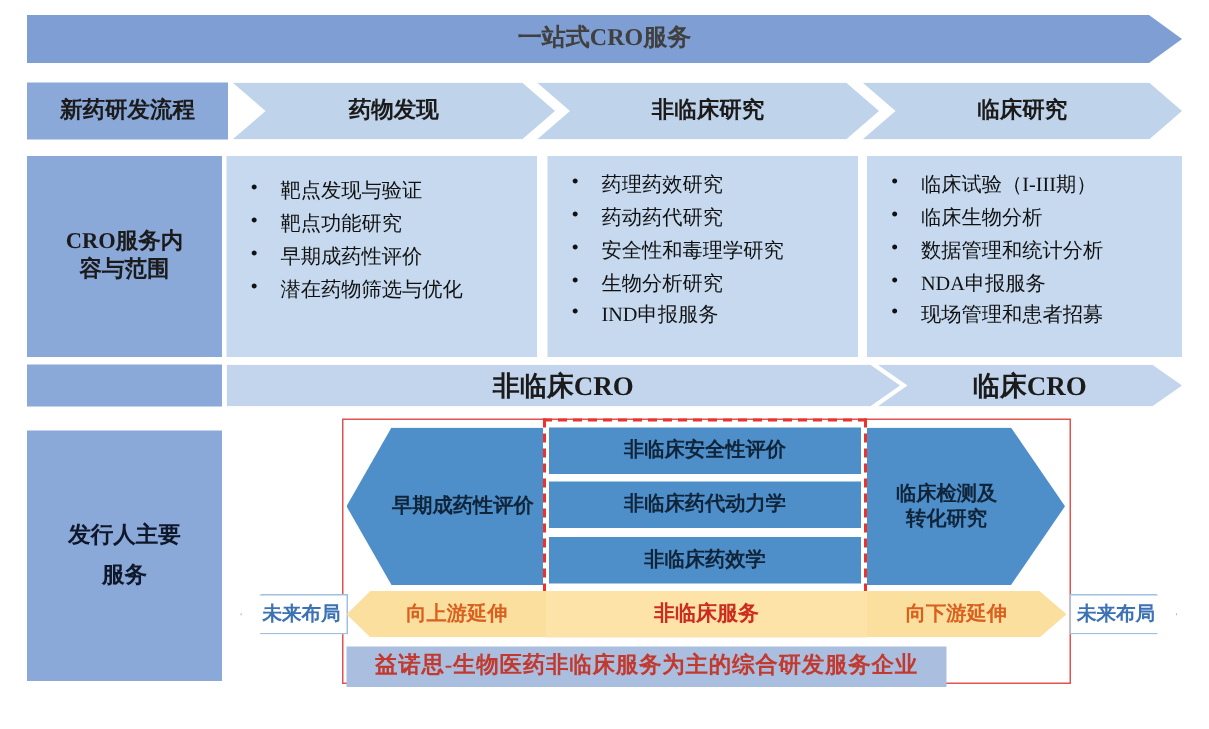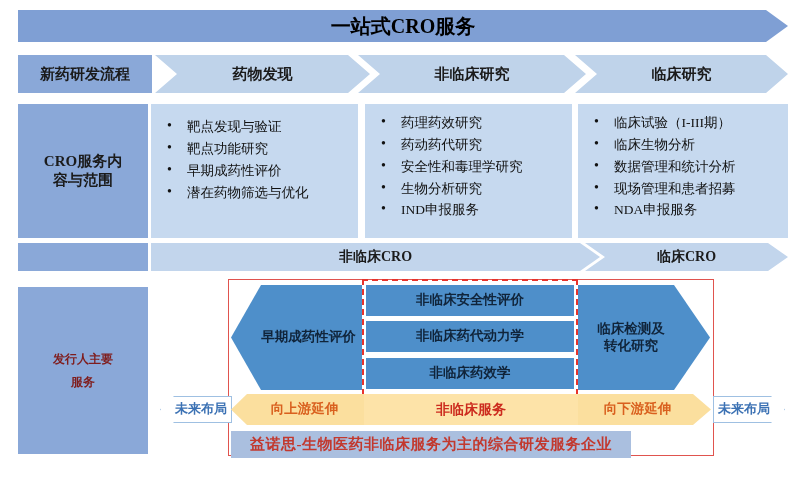--- a/index.html
+++ b/index.html
@@ -13,22 +13,22 @@
   #stage{position:absolute;left:0;top:0;width:806px;height:486px;}
 
   .abs{position:absolute;box-sizing:border-box;}
 
   
   .ctr{display:flex;align-items:center;justify-content:center;text-align:center;line-height:1.25;}
 
   
   .banner{
     background:#7f9fd4;
-    color:#000000;
-    font-size:20px;
+    color:#404040;
+    font-size:16px;
     font-weight:bold;
     clip-path:polygon(0 0, calc(100% - 22px) 0, 100% 50%, calc(100% - 22px) 100%, 0 100%);
   }
 
   
   .stage-label{
     background:#8aa8d8;
     color:#1b1b1b;
     font-size:15px;font-weight:bold;
   }
@@ -63,31 +63,31 @@
   }
   .scope-box li:before{
     content:"\2022";
     position:absolute;left:6px;top:-1px;
     font-size:14px;color:#111;
   }
 
   
   .typebar{
     background:#c2d5ec;color:#1b1b1b;
-    font-size:14px;font-weight:bold;
+    font-size:18px;font-weight:bold;
     clip-path:polygon(0 0, calc(100% - 20px) 0, 100% 50%, calc(100% - 20px) 100%, 0 100%);
   }
   .typebar.notch{
     clip-path:polygon(0 0, calc(100% - 20px) 0, 100% 50%, calc(100% - 20px) 100%, 0 100%, 20px 50%);
   }
 
   
   .issuer-label{
-    background:#8aa8d8;color:#7f1d1d;
-    font-size:12px;font-weight:bold;
+    background:#8aa8d8;color:#0f172a;
+    font-size:15px;font-weight:bold;
   }
   .redbox-outer{
     border:1px solid #e0534e;
     background:transparent;
   }
   .reddash-inner{
     border:2px dashed #e8342c;
     background:transparent;
   }
 
@@ -187,22 +187,22 @@
       <li>生物分析研究</li>
       <li>IND申报服务</li>
     </ul>
   </div>
 
   <div class="abs scope-box" style="left:578px;top:104px;width:210px;height:134px;padding-top:8px;">
     <ul>
       <li>临床试验（I-III期）</li>
       <li>临床生物分析</li>
       <li>数据管理和统计分析</li>
+      <li>NDA申报服务</li>
       <li>现场管理和患者招募</li>
-      <li>NDA申报服务</li>
     </ul>
   </div>
 
   <div class="abs" style="left:18px;top:243px;width:130px;height:28px;background:#8aa8d8;"></div>
 
   <div class="abs typebar ctr" style="left:151px;top:243px;width:449px;height:28px;">
     <span>非临床CRO</span>
   </div>
 
   <div class="abs typebar notch ctr" style="left:585px;top:243px;width:203px;height:28px;">

